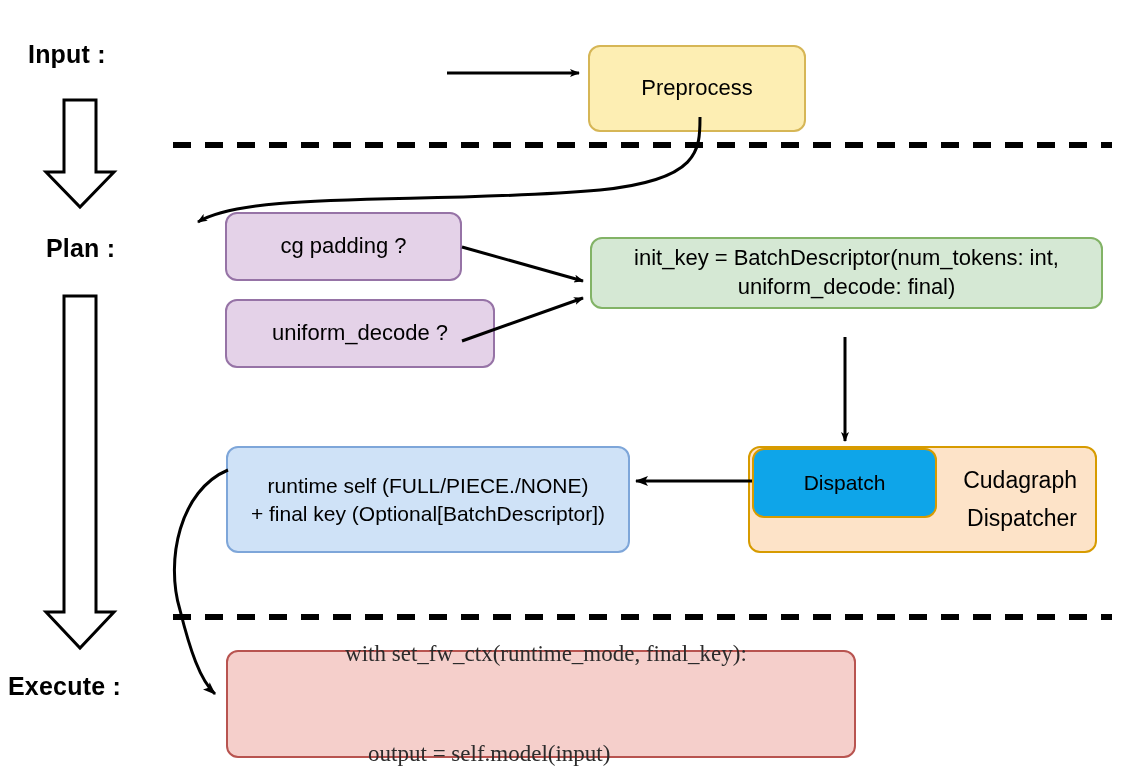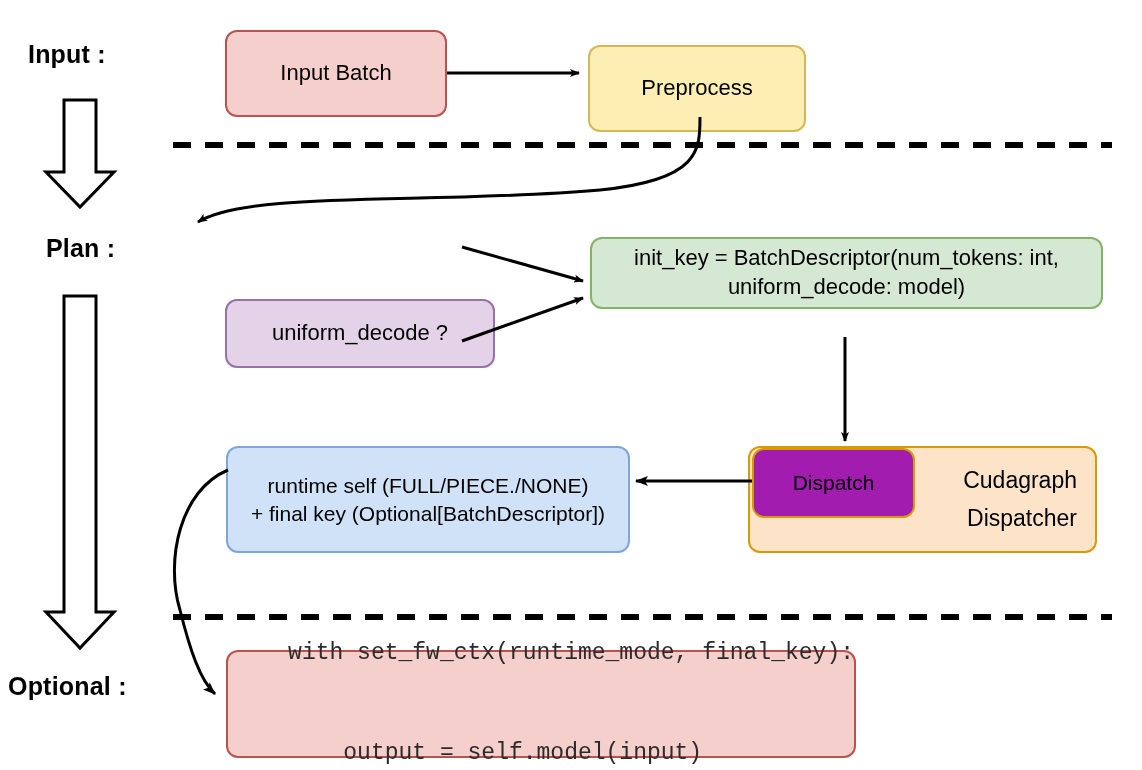--- a/index.html
+++ b/index.html
@@ -32,75 +32,75 @@
     line-height:1.3;
     padding:4px 8px;
   }
   .node .txt{display:block;}
 
   .code-node{
     position:absolute;
     box-sizing:border-box;
     display:flex;
     align-items:center;
-    justify-content:flex-end;
+    justify-content:center;
     border-radius:12px;
     border:2px solid #b85450;
     background:#f5cfcb;
-    font-family:Liberation Mono, monospace;
+    font-family:Liberation Serif, serif;
     font-size:23px;
     color:#2b2b2b;
     line-height:1.45;
     white-space:pre;
     padding-left:10px;
   }
 
   svg.overlay{
     position:absolute;left:0;top:0;width:1142px;height:770px;
     overflow:visible;pointer-events:none;
   }
 </style>
 </head>
 <body>
 
 <div id="canvas">
 
   <div class="stage-label" style="left:28px;top:40px;">Input :</div>
   <div class="stage-label" style="left:46px;top:234px;">Plan :</div>
-  <div class="stage-label" style="left:8px;top:672px;">Optional :</div>
+  <div class="stage-label" style="left:8px;top:672px;">Execute :</div>
 
-  <div class="node" style="left:225px;top:30px;width:222px;height:87px;background:#f5cfcb;border-color:#b85450;">
-    <span class="txt">Input Batch</span>
-  </div>
 
   <div class="node" style="left:588px;top:45px;width:218px;height:87px;background:#fdeeb3;border-color:#d6b656;">
     <span class="txt">Preprocess</span>
   </div>
 
+  <div class="node" style="left:225px;top:212px;width:237px;height:69px;background:#e4d2e8;border-color:#9673a6;">
+    <span class="txt">cg padding ?</span>
+  </div>
 
   <div class="node" style="left:225px;top:299px;width:270px;height:69px;background:#e4d2e8;border-color:#9673a6;">
     <span class="txt">uniform_decode ?</span>
   </div>
 
   <div class="node" style="left:590px;top:237px;width:513px;height:72px;background:#d5e8d4;border-color:#82b366;flex-direction:column;">
     <span class="txt">init_key = BatchDescriptor(num_tokens: int,</span>
-    <span class="txt">uniform_decode: model)</span>
+    <span class="txt">uniform_decode: final)</span>
   </div>
 
   <div class="node" style="left:226px;top:446px;width:404px;height:107px;background:#cfe2f7;border-color:#7ea6d9;flex-direction:column;font-size:21px;">
     <span class="txt">runtime self (FULL/PIECE./NONE)</span>
     <span class="txt">+ final key (Optional[BatchDescriptor])</span>
   </div>
 
   <div class="node" style="left:748px;top:446px;width:349px;height:107px;background:#fde3c8;border-color:#d79b00;flex-direction:column;justify-content:center;align-items:flex-end;padding-right:18px;font-size:23px;gap:8px;">
     <span class="txt">Cudagraph</span>
     <span class="txt">Dispatcher</span>
   </div>
 
-  <div class="node" style="left:752px;top:448px;width:163px;height:70px;background:#a21caf;border-color:#d79b00;font-size:21px;">
+  <div class="node" style="left:752px;top:448px;width:185px;height:70px;background:#0ea5e9;border-color:#d79b00;font-size:21px;">
     <span class="txt">Dispatch</span>
   </div>
 
   <div class="code-node" style="left:226px;top:650px;width:630px;height:108px;">
     <div>
       <div>with set_fw_ctx(runtime_mode, final_key):</div>
       <div>    output = self.model(input)</div>
     </div>
   </div>
 

